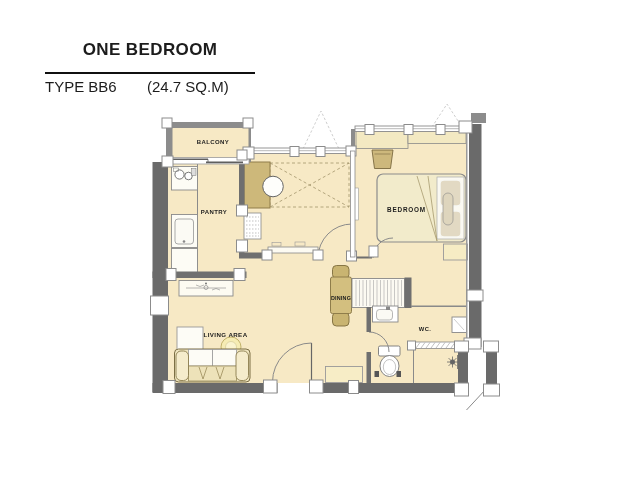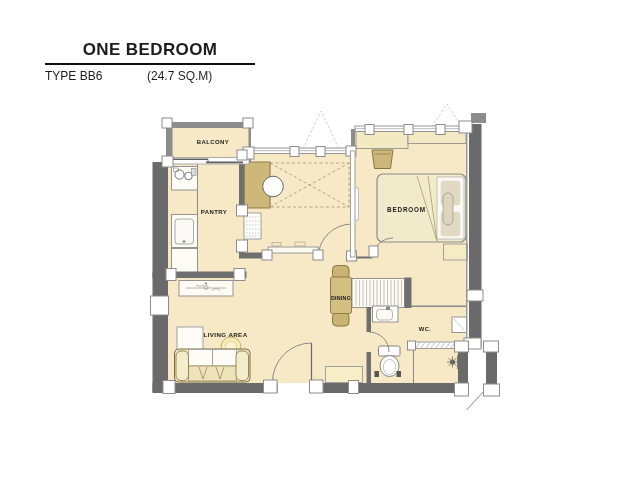--- a/index.html
+++ b/index.html
@@ -1,21 +1,21 @@
 <!DOCTYPE html>
 <html style="--paper: #ffffff; --room-fill: #f7e9c5; --wall-dark: #6a6a6a; --wall-medium: #8c8c8c; --wall-interior: #6f6f6f; --furn-tan: #d3bf7f; --counter-tan: #cdb87a; --outline-tan: #8f7d4a; --ink: #1c1c1c;"><head>
 <meta charset="utf-8">
 <style>
   html,body{margin:0;padding:0;background:#fff;}
   .stage{position:relative;width:640px;height:480px;background:var(--paper,#fff);
          font-family:"Liberation Sans",sans-serif;overflow:hidden;}
   .hdr{position:absolute;left:45px;top:40px;width:210px;color:var(--ink,#141414);}
   .hdr .t{font-size:17px;font-weight:700;text-align:center;letter-spacing:.4px;
-          border-bottom:2.5px solid #101010;padding-bottom:3px;}
-  .hdr .row{display:flex;font-size:12px;margin-top:4px;}
+          border-bottom:2.5px solid #101010;padding-bottom:12px;}
+  .hdr .row{display:flex;font-size:15px;margin-top:4px;}
   .hdr .type{min-width:102px;}
   svg{position:absolute;left:0;top:0;}
   .room{fill:var(--room-fill,#f7e9c5);}
   .wd{fill:var(--wall-dark,#6a6a6a);}
   .wm{fill:var(--wall-medium,#8c8c8c);}
   .wi{fill:var(--wall-interior,#6f6f6f);}
   .post{fill:#fff;stroke:#8c8c8c;stroke-width:1;}
   .tan{fill:var(--furn-tan,#d3bf7f);stroke:var(--outline-tan,#8f7d4a);stroke-width:1;}
   .wf{fill:#fdfcf5;stroke:#8a8a8a;stroke-width:.9;}
   .ln{stroke:#8a8a8a;fill:none;}

